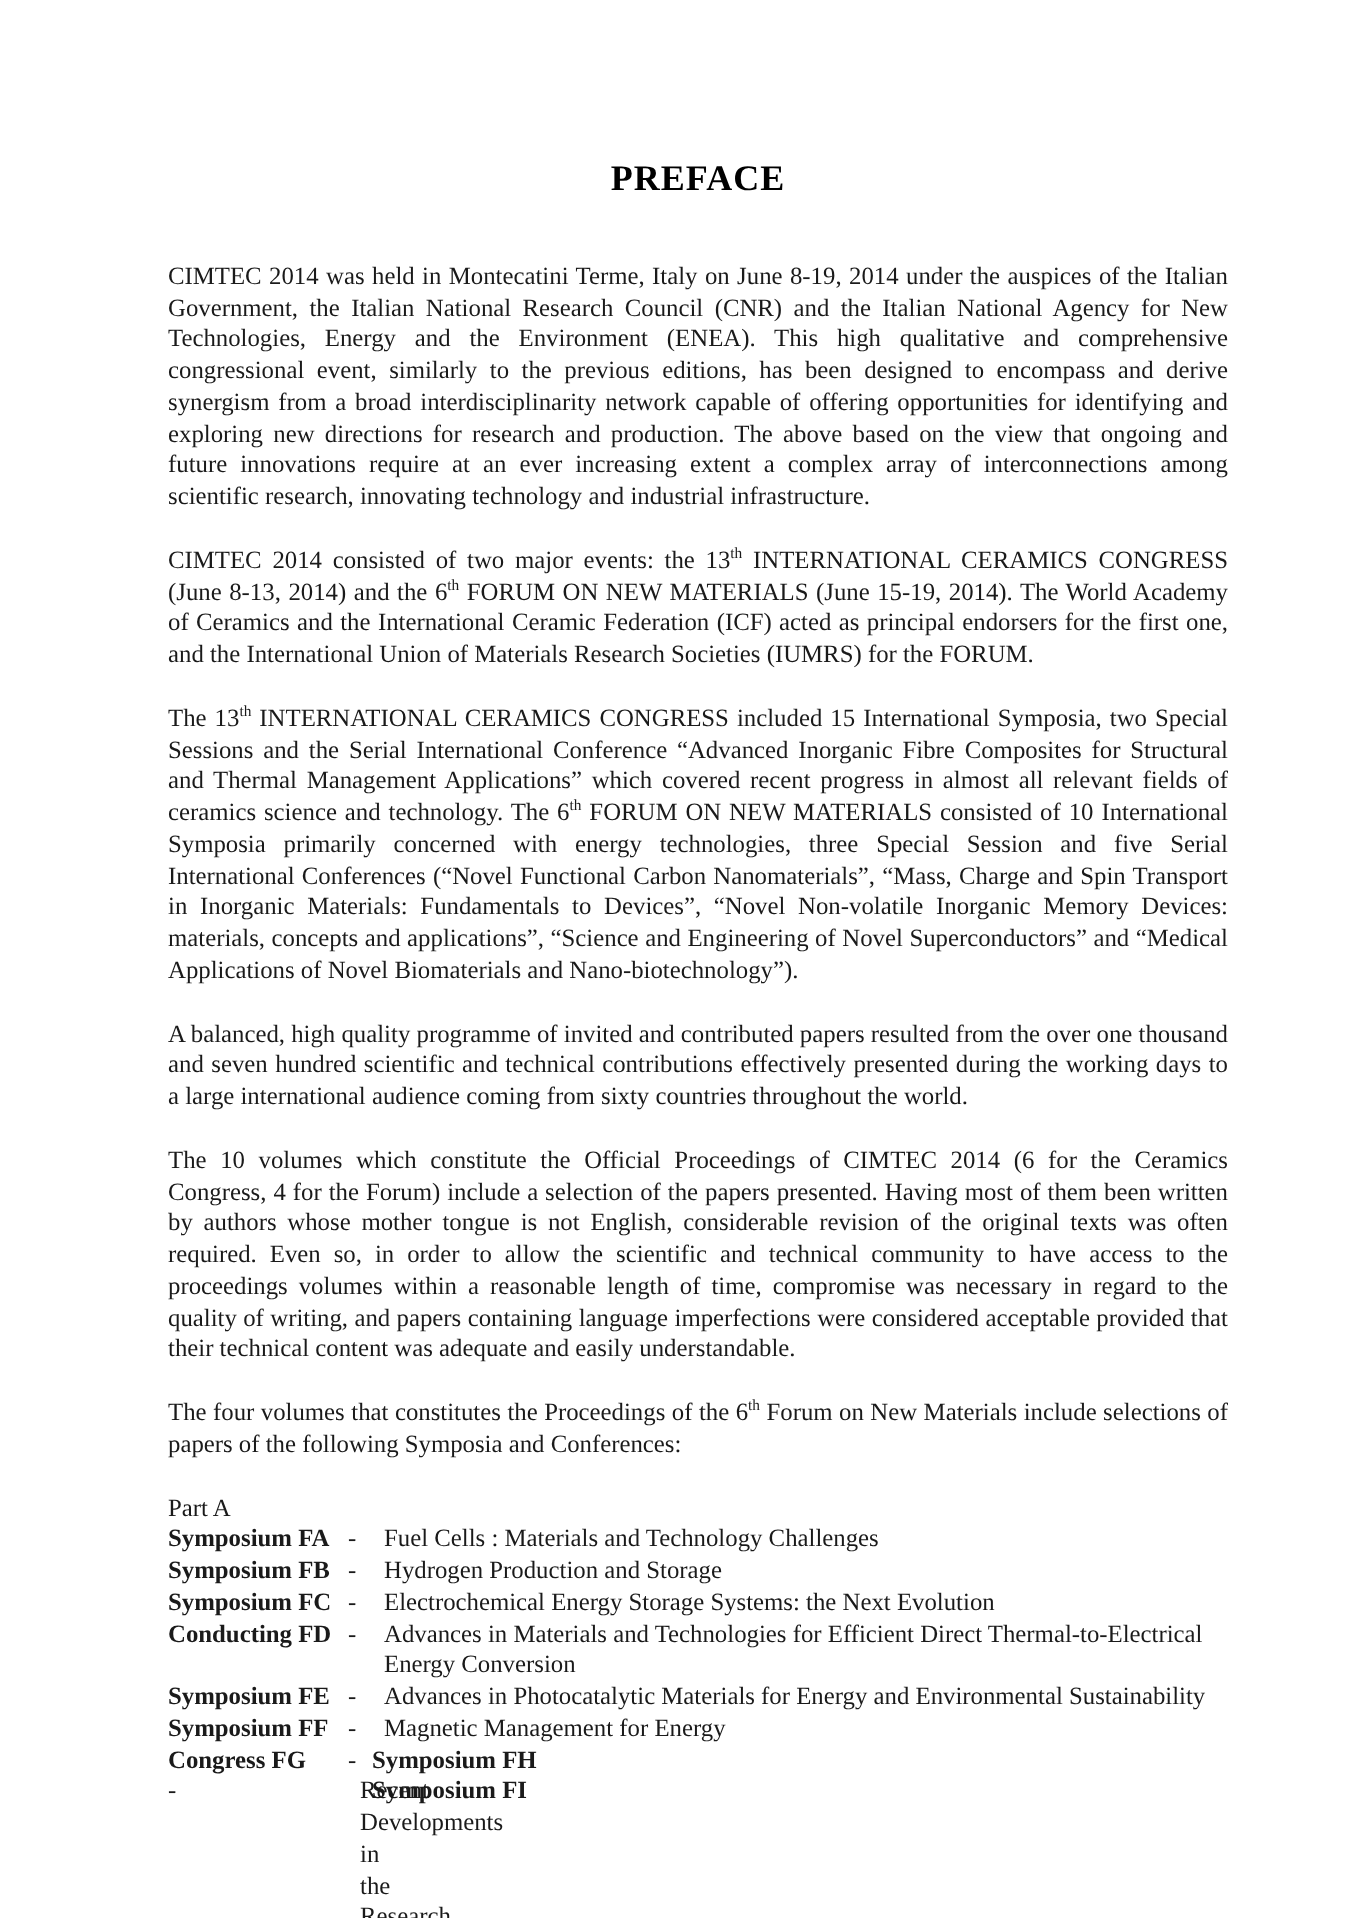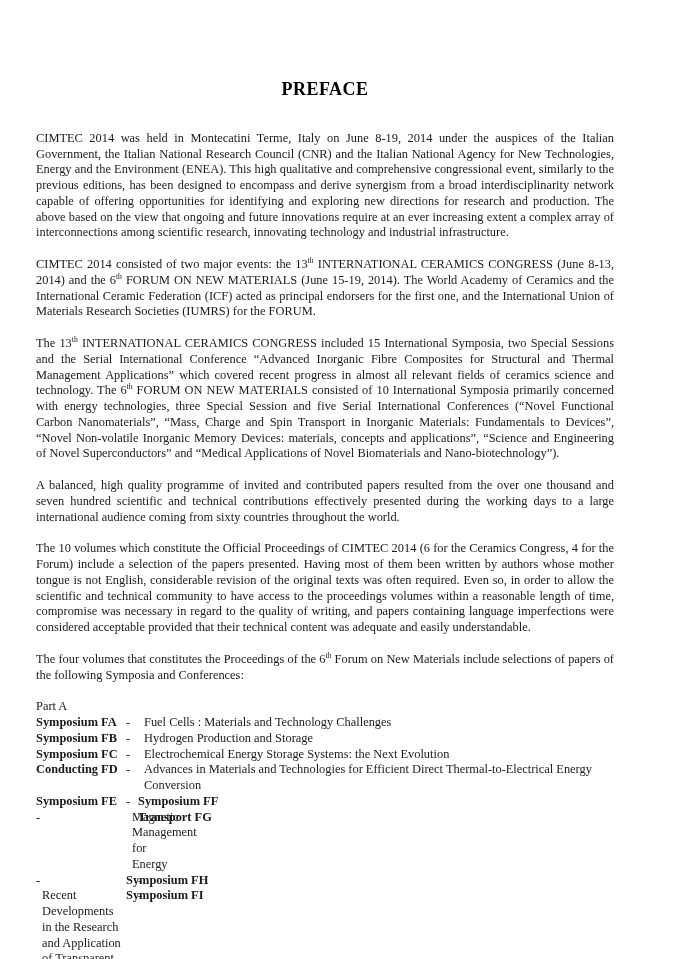--- a/index.html
+++ b/index.html
@@ -6,21 +6,21 @@
     margin: 0;
     padding: 0;
     background: #ffffff;
   }
   .page {
     width: 678px;
     height: 959px;
     box-sizing: border-box;
     background: #ffffff;
     color: #1a1a1a;
-    padding: 78px 64px 0 36px;
+    padding: 78px 64px 0 84px;
     font-family: "Liberation Serif", serif;
     font-size: 12.4px;
     line-height: 1.27;
     overflow: hidden;
   }
   h1.doc-title {
     font-size: 18px;
     font-weight: bold;
     text-align: center;
     margin: 0 0 30px 0;
@@ -91,26 +91,27 @@
     <span class="code">Symposium FC</span>
       <span class="dash">-</span>
       <span class="stitle">Electrochemical Energy Storage Systems: the Next Evolution</span>
 
     <span class="code">Conducting FD</span>
       <span class="dash">-</span>
       <span class="stitle">Advances in Materials and Technologies for Efficient Direct Thermal-to-Electrical Energy Conversion</span>
 
     <span class="code">Symposium FE</span>
       <span class="dash">-</span>
+      <span class="stitle">Advances in Photocatalytic Materials for Energy and Environmental Sustainability</span>
 
     <span class="code">Symposium FF</span>
       <span class="dash">-</span>
       <span class="stitle">Magnetic Management for Energy</span>
 
-    <span class="code">Transport FG</span>
+    <span class="code">Congress FG</span>
       <span class="dash">-</span>
 
     <span class="code">Symposium FH</span>
       <span class="dash">-</span>
       <span class="stitle">Recent Developments in the Research and Application of Transparent Conducting and Semiconducting Oxides</span>
 
     <span class="code">Symposium FI</span>
       <span class="dash">-</span>
 
   </div>

